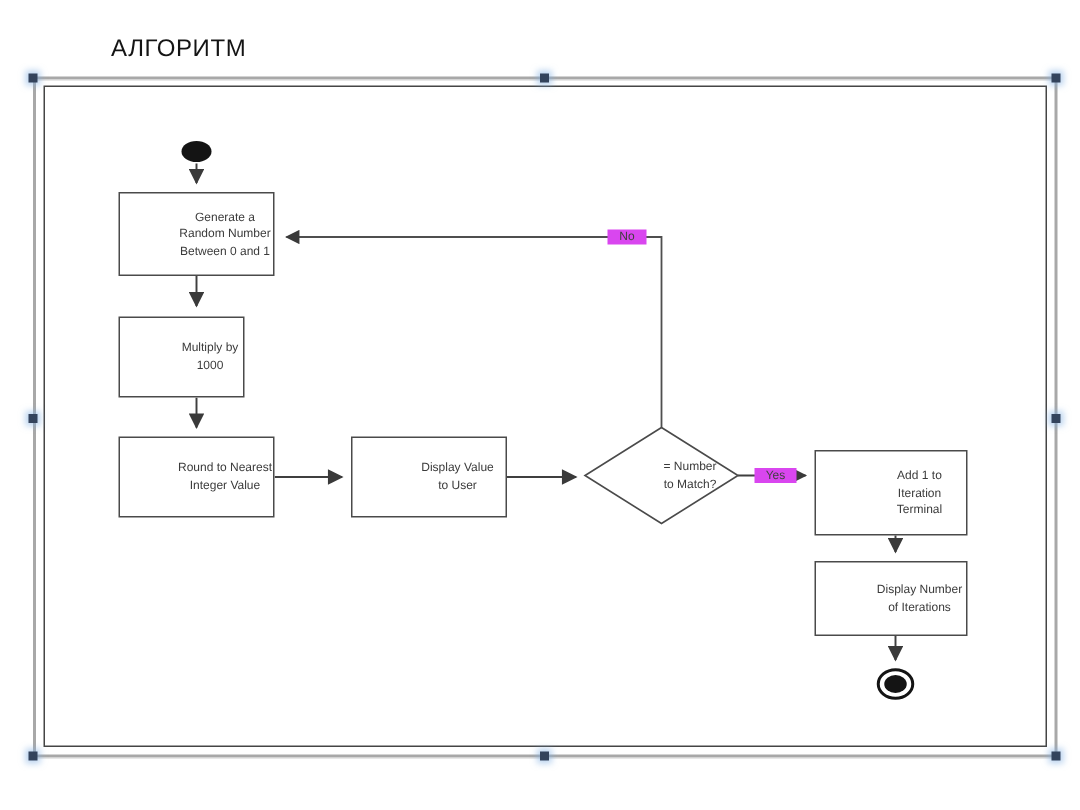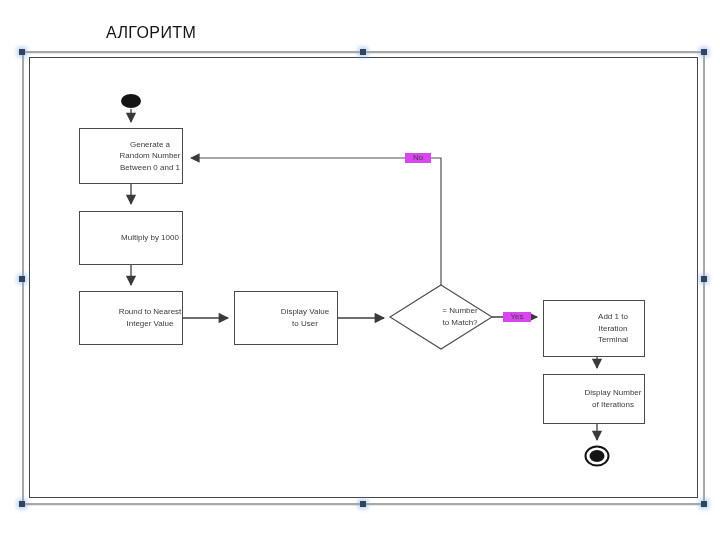--- a/index.html
+++ b/index.html
@@ -2,21 +2,21 @@
 <html><head>
 <meta charset="utf-8">
 <style>
   html,body{margin:0;padding:0;background:#fff;}
   .page{
     position:relative;width:720px;height:540px;background:#ffffff;
     font-family:"Liberation Sans", sans-serif;overflow:hidden;
   }
   .title{
     position:absolute;left:74px;top:24px;font-size:16px;color:#141414;
-    letter-spacing:.4px;font-weight:normal;margin-left:32px;
+    letter-spacing:.4px;font-weight:normal;
   }
   .sel-frame{
     position:absolute;left:22px;top:51px;width:683px;height:454px;
     border:2px solid #a8a8a8;box-sizing:border-box;
     box-shadow:inset 0 1px 0 #e8e8e8, 0 1px 0 #e8e8e8;
   }
   .handle{
     position:absolute;width:6px;height:6px;background:#33435c;
     box-shadow:0 0 4px 2px rgba(130,175,225,.55);z-index:6;
   }
@@ -88,21 +88,21 @@
     <ellipse cx="131" cy="101" rx="10" ry="7" fill="#141414"></ellipse>
 
     <ellipse cx="597" cy="456" rx="11.5" ry="9.5" fill="none" stroke="#141414" stroke-width="2"></ellipse>
     <ellipse cx="597" cy="456" rx="7.5" ry="6" fill="#141414"></ellipse>
   </svg>
 
   <div class="node" style="left:79px;top:128px;width:104px;height:56px">Generate a
 Random Number
 Between 0 and 1</div>
 
-  <div class="node" style="left:79px;top:211px;width:104px;height:54px">Multiply by 1000</div>
+  <div class="node" style="left:79px;top:211px;width:84px;height:54px">Multiply by 1000</div>
 
   <div class="node" style="left:234px;top:291px;width:104px;height:54px">Display Value
 to User</div>
 
   <div class="node" style="left:79px;top:291px;width:104px;height:54px">Round to Nearest
 Integer Value</div>
 
   <div class="node naked" style="left:394px;top:302px;width:94px;height:30px">= Number
 to Match?</div>
 

